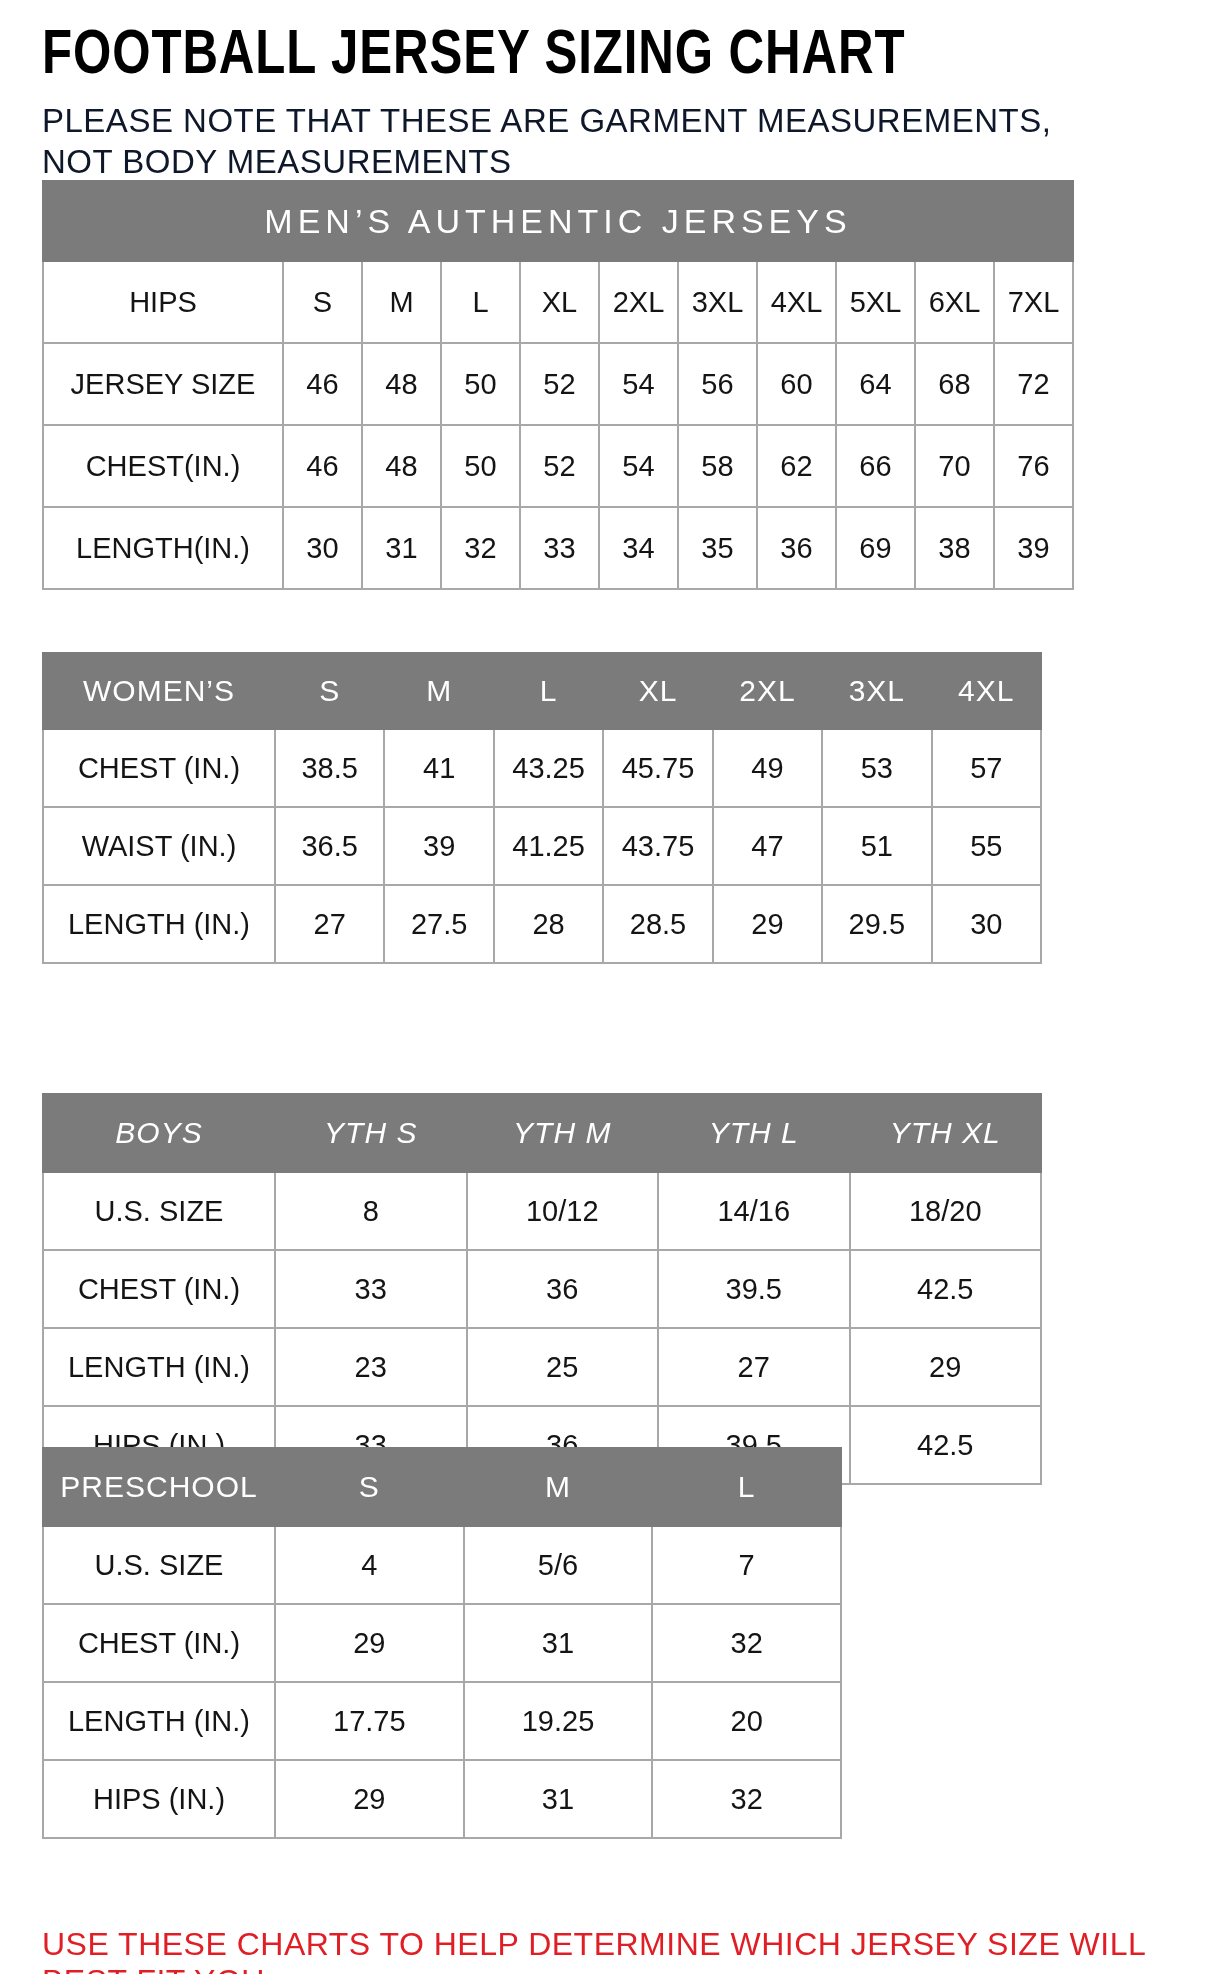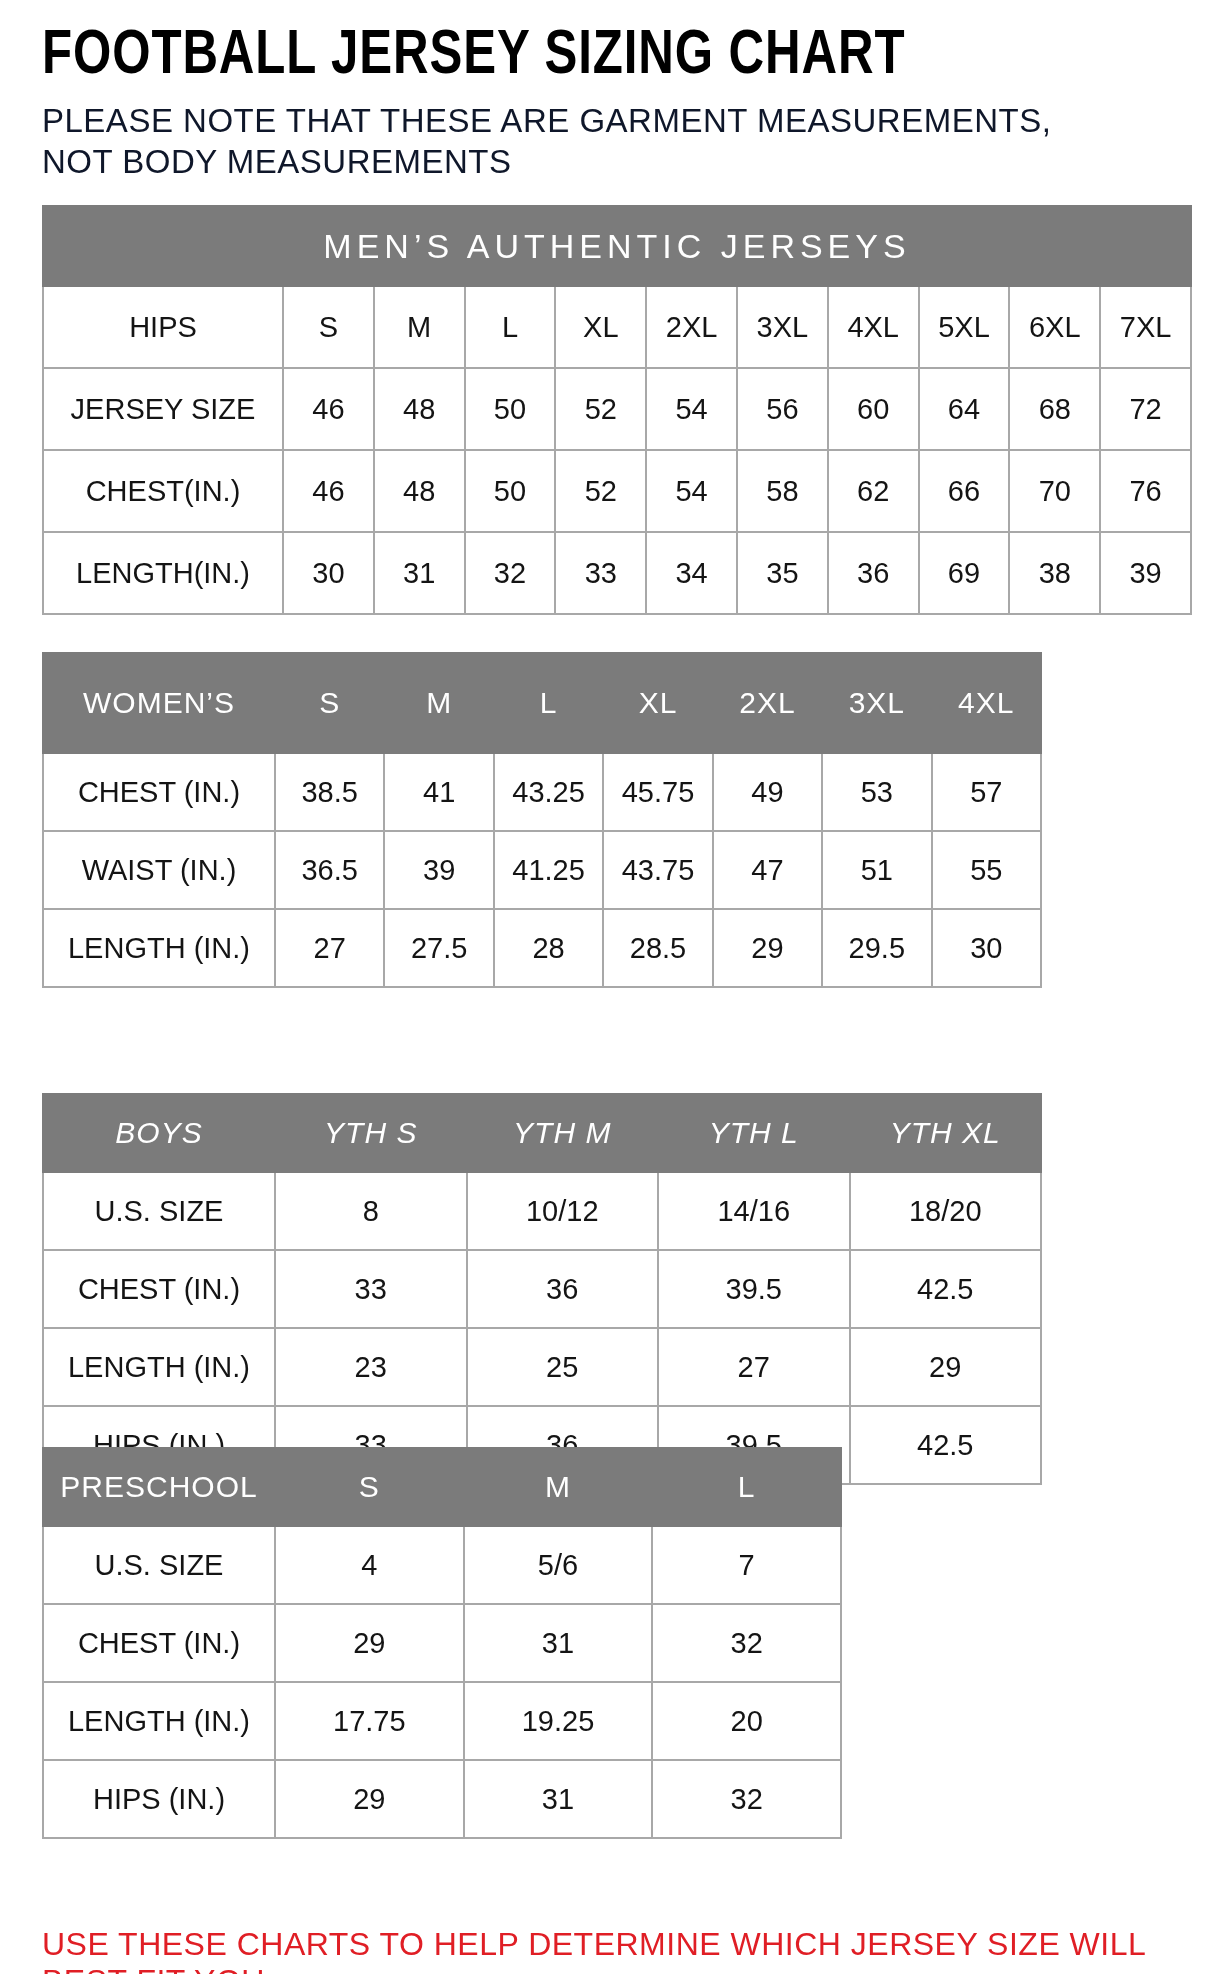--- a/index.html
+++ b/index.html
@@ -46,26 +46,26 @@
   .tbl th {
     background:#7b7b7b; color:#ffffff;
     border:2px solid #7b7b7b;
     font-weight:normal;
     text-align:center; vertical-align:middle;
     font-size:30px; letter-spacing:1px;
     padding:6px 6px;
   }
   .lbl { white-space:pre-line; }
   
-  .mens { left:42px; top:205px; width:1150px; }
+  .mens { left:42px; top:180px; width:1032px; }
   .mens th.title-bar { height:80px; font-size:34px; letter-spacing:5px; }
   .mens td { height:82px; }
   
   .womens { left:42px; top:652px; width:1000px; }
-  .womens th { height:100px; }
+  .womens th { height:76px; }
   .womens td { height:78px; }
   
   .boys { left:42px; top:1093px; width:1000px; }
   .boys th { height:78px;font-style:italic; }
   .boys td { height:78px; }
   
   .preschool { left:42px; top:1447px; width:800px; }
   .preschool th { height:78px; }
   .preschool td { height:78px; }
 </style>

